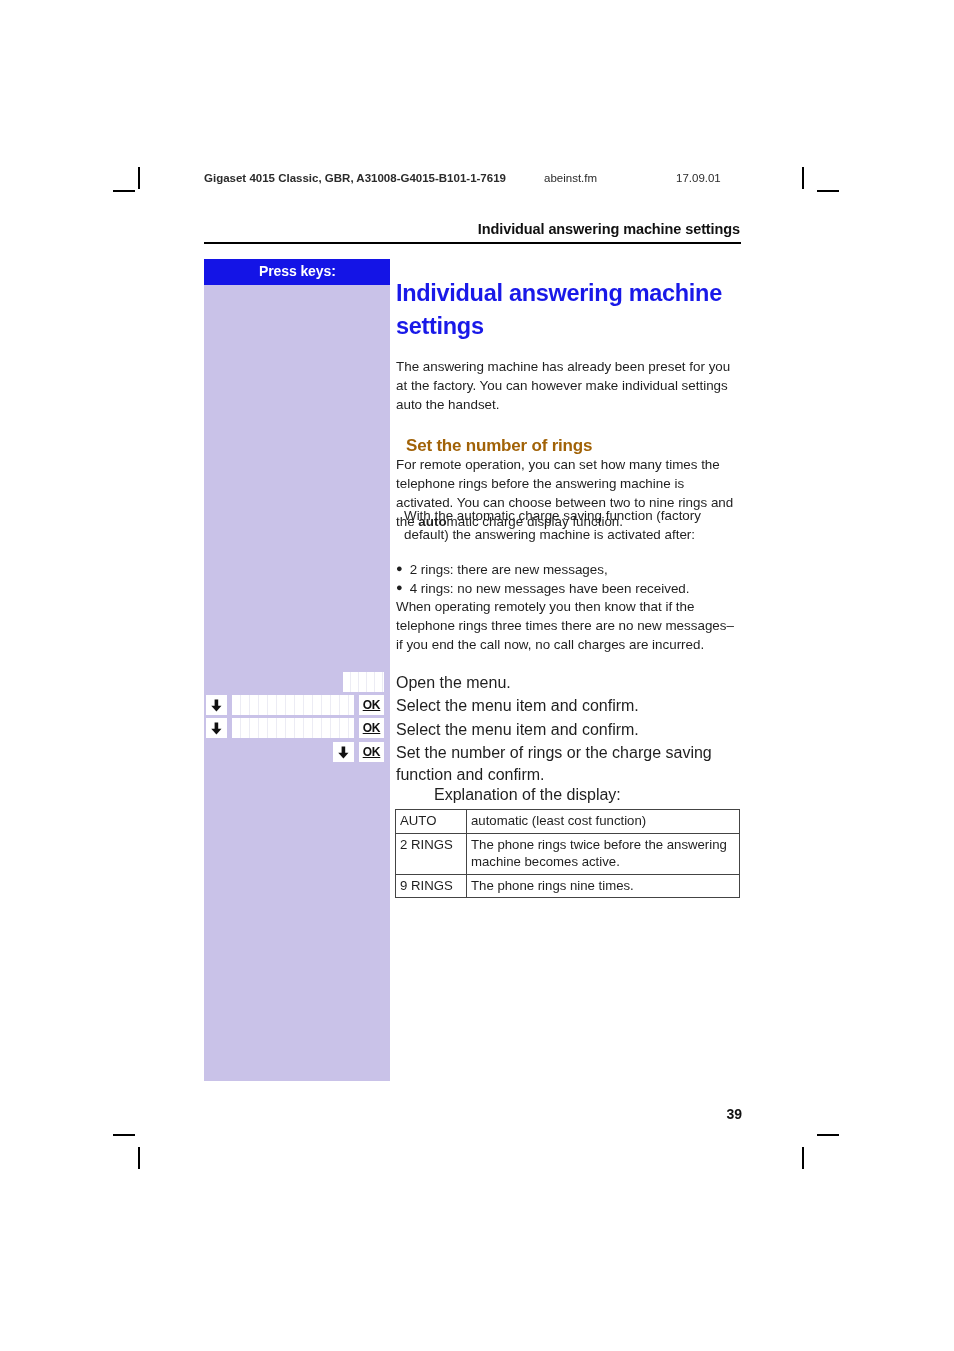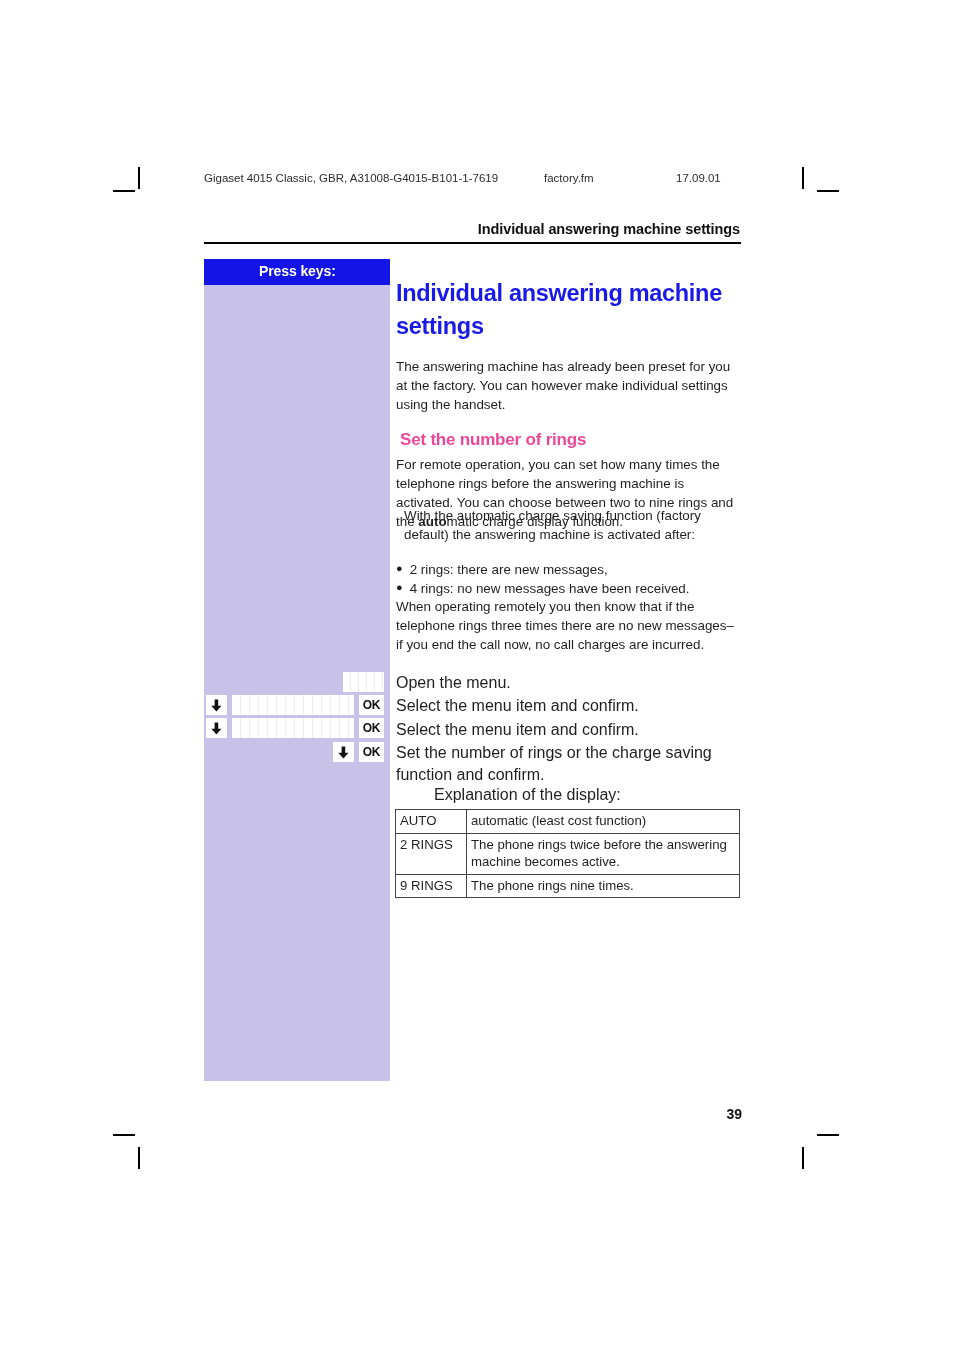--- a/index.html
+++ b/index.html
@@ -25,21 +25,21 @@
   .folio {
     position: absolute;
     top: 172px;
     left: 204px;
     width: 537px;
     height: 16px;
     font-size: 11.5px;
     color: #2b2b2b;
     white-space: nowrap;
   }
-  .folio .doc-id { position: absolute; left: 0; top: 0; }
+  .folio .doc-id { position: absolute; left: 0; top: 0; font-weight: bold; }
   .folio .file-name { position: absolute; left: 340px; top: 0; }
   .folio .doc-date { position: absolute; left: 472px; top: 0; }
 
   
   .running-head {
     position: absolute;
     top: 221px;
     left: 204px;
     width: 536px;
     text-align: right;
@@ -103,20 +103,21 @@
     border: 0;
     height: 20px;
     box-sizing: border-box;
     display: flex;
     align-items: center;
     justify-content: center;
     font-size: 12.5px;
     font-weight: bold;
     color: #111;
     line-height: 1;
+    text-decoration: underline;
   }
   .glyph.arrow { width: 21px; }
   .glyph.ok { width: 25px; font-size: 12px; letter-spacing: -0.2px; }
   .glyph.display {
     width: 122px;
     background:
       repeating-linear-gradient(to right,
         #ffffff 0px, #ffffff 8px,
         #ececf4 8px, #ececf4 9px);
   }
@@ -130,24 +131,24 @@
   .arrow svg { display: block; }
   h1.title {
     margin: 0;
     font-size: 23.5px;
     font-weight: bold;
     color: #1919e8;
     line-height: 1.42;
     letter-spacing: -0.3px;
   }
   h2.subhead {
-    margin: 4px;
+    margin: 10px;
     font-size: 17px;
     font-weight: bold;
-    color: #ec4899;
+    color: #a16207;
     line-height: 1.3;
     letter-spacing: -0.2px;
   }
   p.body {
     margin: 0;
     font-size: 13.4px;
     line-height: 1.42;
     color: #1f1f1f;
   }
   p.body b { font-weight: bold; }
@@ -213,21 +214,21 @@
 <div class="crop h" style="left:113px; top:190px;"></div>
 <div class="crop v" style="left:802px; top:167px;"></div>
 <div class="crop h" style="left:817px; top:190px;"></div>
 <div class="crop h" style="left:113px; top:1134px;"></div>
 <div class="crop v" style="left:138px; top:1147px;"></div>
 <div class="crop h" style="left:817px; top:1134px;"></div>
 <div class="crop v" style="left:802px; top:1147px;"></div>
 
 <div class="folio">
   <span class="doc-id">Gigaset 4015 Classic, GBR, A31008-G4015-B101-1-7619</span>
-  <span class="file-name">factory.fm</span>
+  <span class="file-name">abeinst.fm</span>
   <span class="doc-date">17.09.01</span>
 </div>
 
 <div class="running-head">Individual answering machine settings</div>
 <div class="running-rule"></div>
 
 <div class="keys-col">
   <div class="keys-col-head">
     <span>Press keys:</span>
   </div>
@@ -264,21 +265,21 @@
         <rect x="3.6" y="0.5" width="3.6" height="7.5" fill="#111"></rect>
         <polygon points="0.3,6.8 10.5,6.8 5.4,12.6" fill="#111"></polygon>
       </svg>
     </div>
     <div class="glyph ok">OK</div>
   </div>
 </div>
 
 <h1 class="title abs" style="left:396px; top:277px; width:346px;">Individual answering machine settings</h1>
 
-<p class="body abs" style="left:396px; top:357px; width:342px;">The answering machine has already been preset for you at the factory. You can however make individual settings using the handset.</p>
+<p class="body abs" style="left:396px; top:357px; width:342px;">The answering machine has already been preset for you at the factory. You can however make individual settings auto the handset.</p>
 
 <h2 class="subhead abs" style="left:396px; top:425px; width:346px;">Set the number of rings</h2>
 
 <p class="body abs" style="left:396px; top:455px; width:344px;"><span>For remote operation, you can set how many times the telephone rings before the answering machine is activated. You can choose between two to nine rings and the </span><b>auto</b><span>matic charge display function.</span></p>
 
 <p class="body abs" style="left:396px; top:506px; width:338px;margin-left:8px;">With the automatic charge saving function (factory default) the answering machine is activated after:</p>
 
 <div class="bullet-line abs" style="left:396px; top:560px; width:344px;">
   <span class="dot">●</span>
   <span>2 rings: there are new messages,</span>

